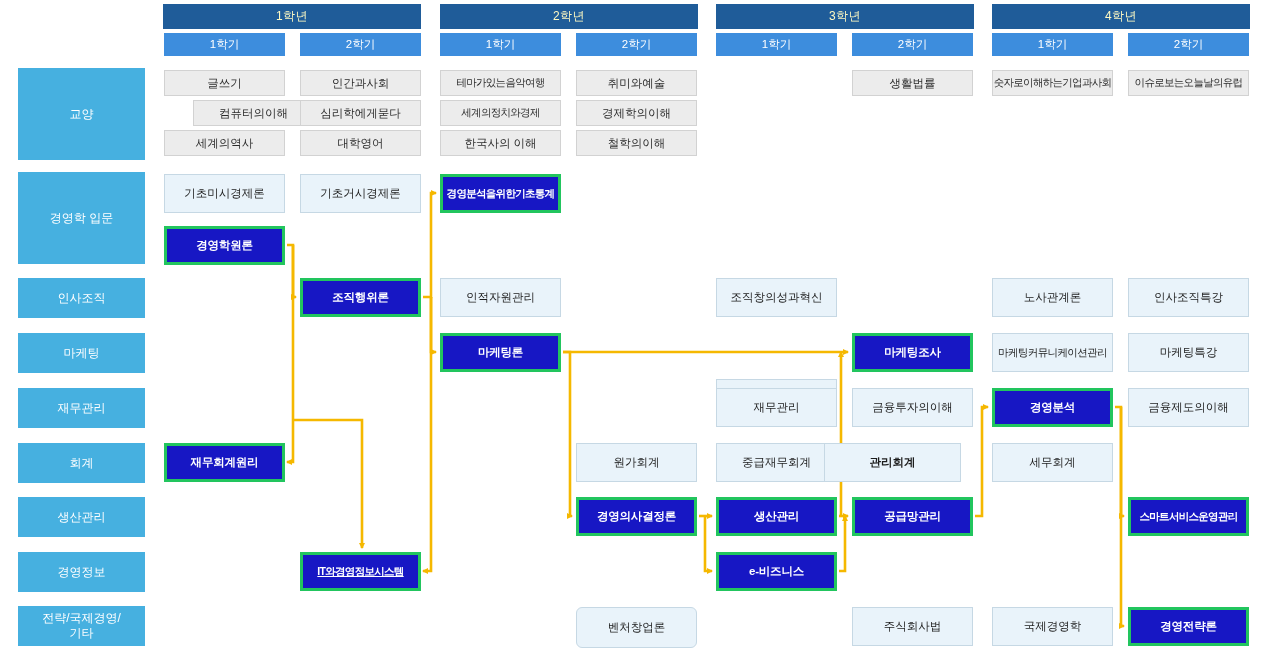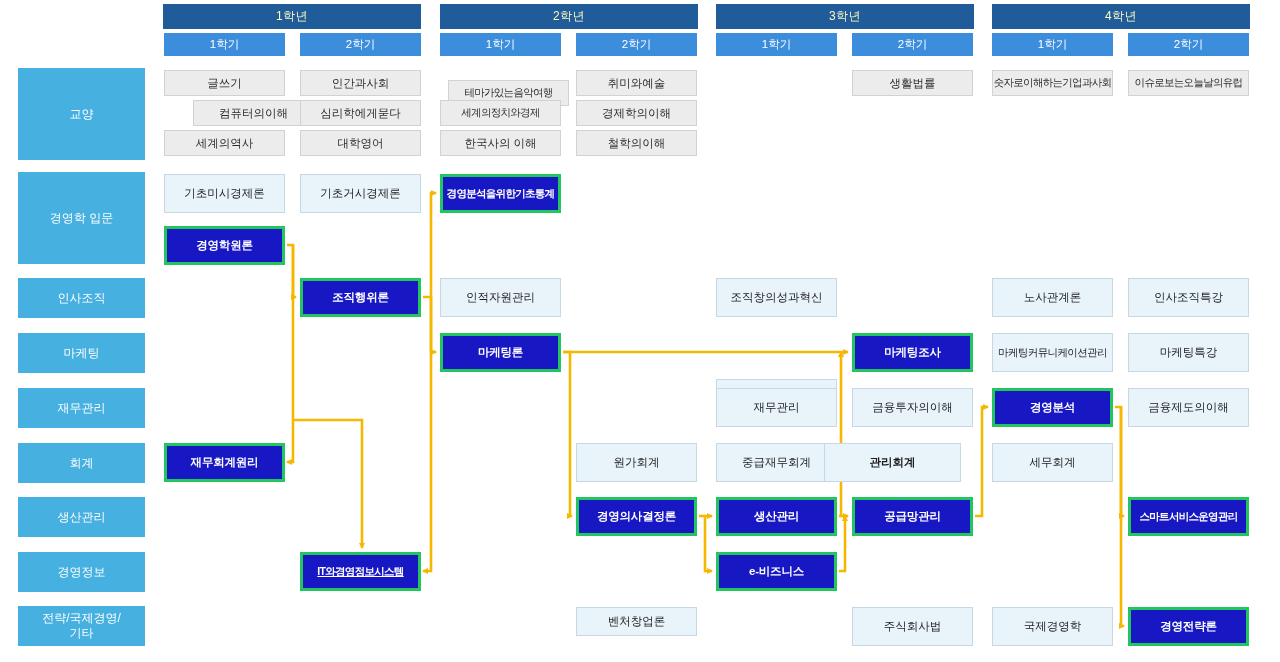--- a/index.html
+++ b/index.html
@@ -90,21 +90,21 @@
         <div><span>전략/국제경영/</span><br><span>기타</span></div>
       </div>
     </div>
   <div id="boxes">
       <div class="box gen" style="left: 164px; top: 70px; width: 121px; height: 26px;">글쓰기</div>
       <div class="box gen" style="left: 164px; top: 100px; width: 121px; height: 26px; margin-left: 29px;">컴퓨터의이해</div>
       <div class="box gen" style="left: 164px; top: 130px; width: 121px; height: 26px;">세계의역사</div>
       <div class="box gen" style="left: 300px; top: 70px; width: 121px; height: 26px;">인간과사회</div>
       <div class="box gen" style="left: 300px; top: 100px; width: 121px; height: 26px;">심리학에게묻다</div>
       <div class="box gen" style="left: 300px; top: 130px; width: 121px; height: 26px;">대학영어</div>
-      <div class="box gen tight" style="left: 440px; top: 80px; width: 121px; height: 26px; margin-left: 8px;">테마가있는음악여행</div>
+      <div class="box gen tight" style="left: 440px; top: 70px; width: 121px; height: 26px;">테마가있는음악여행</div>
       <div class="box gen tight" style="left: 440px; top: 100px; width: 121px; height: 26px;">세계의정치와경제</div>
       <div class="box gen" style="left: 440px; top: 130px; width: 121px; height: 26px;">한국사의 이해</div>
       <div class="box gen" style="left: 576px; top: 70px; width: 121px; height: 26px;">취미와예술</div>
       <div class="box gen" style="left: 576px; top: 100px; width: 121px; height: 26px;">경제학의이해</div>
       <div class="box gen" style="left: 576px; top: 130px; width: 121px; height: 26px;">철학의이해</div>
       <div class="box gen" style="left: 852px; top: 70px; width: 121px; height: 26px;">생활법률</div>
       <div class="box gen tight" style="left: 992px; top: 70px; width: 121px; height: 26px;">숫자로이해하는기업과사회</div>
       <div class="box gen tight" style="left: 1128px; top: 70px; width: 121px; height: 26px;">이슈로보는오늘날의유럽</div>
       <div class="box elec" style="left: 164px; top: 174px; width: 121px; height: 39px;">기초미시경제론</div>
       <div class="box elec" style="left: 300px; top: 174px; width: 121px; height: 39px;">기초거시경제론</div>
@@ -128,19 +128,19 @@
       <div class="box elec" style="left: 576px; top: 443px; width: 121px; height: 39px;">원가회계</div>
       <div class="box elec" style="left: 716px; top: 443px; width: 121px; height: 39px;">중급재무회계</div>
       <div class="box elec" style="left: 824px; top: 443px; width: 137px; height: 39px; font-weight: bold;">관리회계</div>
       <div class="box elec" style="left: 992px; top: 443px; width: 121px; height: 39px;">세무회계</div>
       <div class="box core" style="left: 576px; top: 497px; width: 121px; height: 39px;">경영의사결정론</div>
       <div class="box core" style="left: 716px; top: 497px; width: 121px; height: 39px;">생산관리</div>
       <div class="box core" style="left: 852px; top: 497px; width: 121px; height: 39px;">공급망관리</div>
       <div class="box core tight" style="left: 1128px; top: 497px; width: 121px; height: 39px;">스마트서비스운영관리</div>
       <div class="box core tight" style="left: 300px; top: 552px; width: 121px; height: 39px; text-decoration: underline;">IT와경영정보시스템</div>
       <div class="box core" style="left: 716px; top: 552px; width: 121px; height: 39px;">e-비즈니스</div>
-      <div class="box elec" style="left: 576px; top: 607px; width: 121px; height: 29px;">벤처창업론</div>
+      <div class="box elec" style="left: 576px; top: 607px; width: 121px; height: 41px; border-radius: 6px;">벤처창업론</div>
       <div class="box elec" style="left: 852px; top: 607px; width: 121px; height: 39px;">주식회사법</div>
       <div class="box elec" style="left: 992px; top: 607px; width: 121px; height: 39px;">국제경영학</div>
       <div class="box core" style="left: 1128px; top: 607px; width: 121px; height: 39px;">경영전략론</div>
     </div>
 
 </div>
 
 </body></html>

